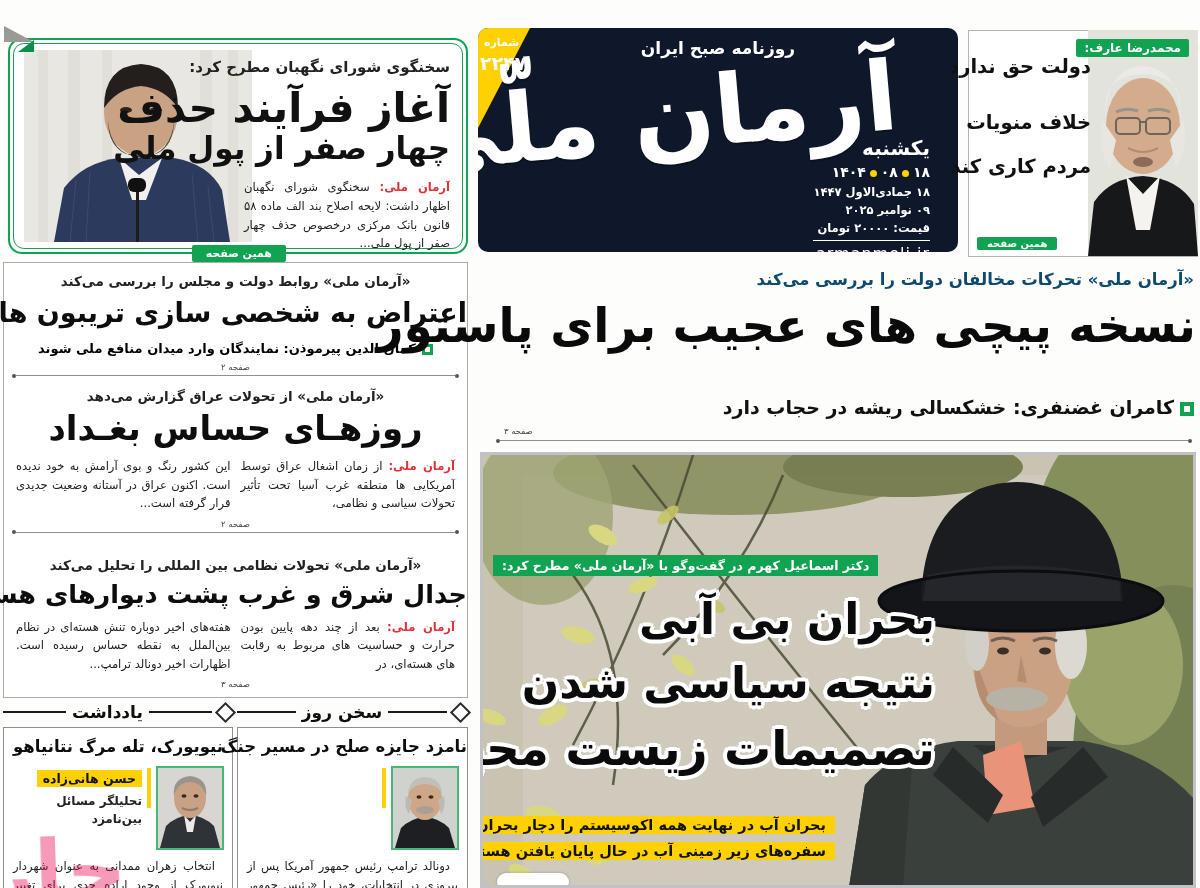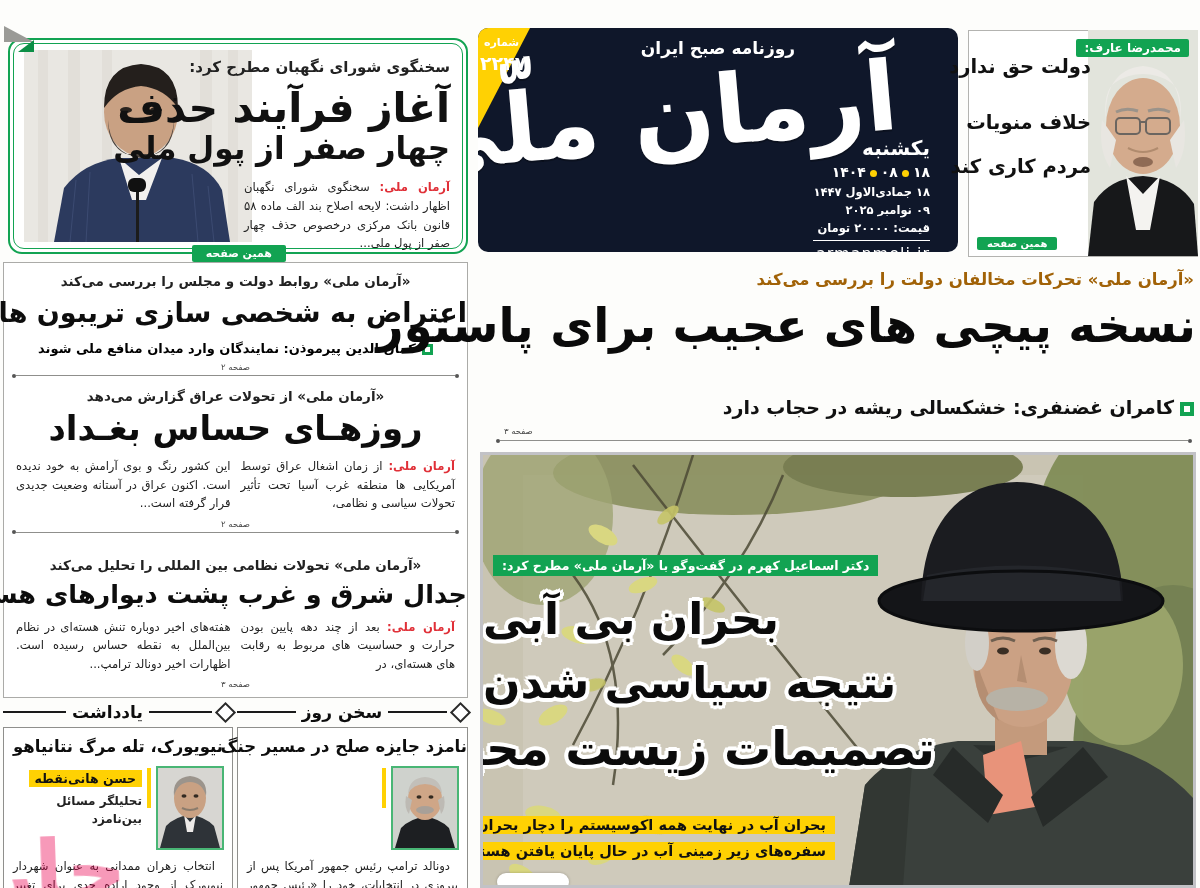--- a/index.html
+++ b/index.html
@@ -54,32 +54,32 @@
   #a1-h{font-size:27px;font-weight:bold;color:#0d0d0d;margin-top:8px;white-space:nowrap;}
   #a1-s{font-size:13px;font-weight:bold;margin-top:13px;}
   #a2-k{margin-top:12px;}
   #a2-h{font-size:34px;font-weight:bold;color:#0d0d0d;margin-top:4px;white-space:nowrap;}
   .cols{display:flex;gap:10px;padding:0 12px;margin-top:9px;text-align:justify;font-size:11.6px;line-height:1.6;color:#222;}
   .cols div{flex:1;}
   #a3-k{margin-top:24px;}
   #a3-h{font-size:25.5px;font-weight:bold;color:#0d0d0d;margin-top:6px;white-space:nowrap;}
   
   #main-head{left:480px;top:262px;width:716px;height:186px;}
-  #mn-kicker{right:2px;top:8px;font-size:16.5px;font-weight:bold;color:#a16207;}
+  #mn-kicker{right:2px;top:8px;font-size:16.5px;font-weight:bold;color:#0c4a6e;}
   #mn-headline{right:0;top:36px;width:716px;text-align:right;font-size:47px;font-weight:bold;color:#0a0a0a;white-space:nowrap;}
   #mn-subhead{right:2px;top:134px;font-size:19px;font-weight:bold;color:#111;}
   #mn-subhead .bullet{width:6px;height:6px;border-width:4px;}
   #mn-rule{left:20px;right:8px;top:178px;border-top:1px solid #8f8f8c;position:absolute;}
   #mn-rule::before,#mn-rule::after{content:"";position:absolute;top:-2.5px;width:4px;height:4px;border-radius:50%;background:#555;}
   #mn-rule::before{right:-4px;}#mn-rule::after{left:-4px;}
   #mn-page{position:absolute;left:24px;top:164px;font-size:8.5px;color:#444;}
   
   #photo{left:480px;top:452px;width:716px;height:436px;border:3px solid #c2c2c6;box-sizing:border-box;overflow:hidden;background:#c9c4b4;}
   #ph-chip{left:10px;top:100px;background:#12a352;color:#fff;font-size:12.5px;font-weight:bold;padding:3px 9px;}
-  #ph-lines{left:0;top:138px;width:452px;text-align:left;color:#0b0b0b;font-weight:bold;}
+  #ph-lines{left:0;top:138px;width:452px;text-align:right;color:#0b0b0b;font-weight:bold;}
   .ph-line{white-space:nowrap;
     text-shadow:-3px -3px 0 #fff,3px -3px 0 #fff,-3px 3px 0 #fff,3px 3px 0 #fff,0 -4px 0 #fff,0 4px 0 #fff,-4px 0 0 #fff,4px 0 0 #fff;}
   #ph-l1{font-size:44px;margin-bottom:13px;}
   #ph-l2{font-size:44px;margin-bottom:13px;}
   #ph-l3{font-size:47px;}
   #ph-his{left:8px;top:360px;width:344px;text-align:right;}
   .hl{display:inline-block;background:#ffd103;color:#111;font-size:14.5px;font-weight:bold;padding:1px 9px;margin-bottom:7px;white-space:nowrap;}
   #ph-badge{left:14px;bottom:-6px;width:72px;height:18px;background:#fff;border-radius:9px;box-shadow:0 0 3px rgba(0,0,0,.25);}
   
   .bbox{top:700px;width:230px;height:190px;}
@@ -310,21 +310,21 @@
           <path d="M26,47 L32,54 L38,47 L35,64 L29,64 Z" fill="#eceae8"></path>
           <ellipse cx="32" cy="30" rx="16" ry="20" fill="#c9a183"></ellipse>
           <path d="M16,28 Q14,10 32,8 Q50,10 48,28 Q44,14 32,14 Q20,14 16,28 Z" fill="#9b948c"></path>
           <path d="M24,40 Q32,44 40,40" stroke="#8a7b6c" stroke-width="2" fill="none"></path>
           <ellipse cx="26" cy="28" rx="2.5" ry="1.8" fill="#332a22"></ellipse>
           <ellipse cx="38" cy="28" rx="2.5" ry="1.8" fill="#332a22"></ellipse>
         </svg>
       </div>
       <div class="abar"></div>
       <div class="acol">
-        <span class="aname">حسن هانی‌نقطه</span>
+        <span class="aname">حسن هانی‌زاده</span>
         <div class="arole">تحلیلگر مسائل بین‌نامزد</div>
       </div>
     </div>
     <div class="bbody">انتخاب زهران ممدانی به عنوان شهردار نیویورک از وجود اراده جدی برای تغییر رویکردهای حاکمیتی آمریکا از سنت‌گرایی توام با نژادپرستی به سمت حاکمیت مردمی در این کشور پر رازورمز حکایت ...</div>
   </div>
 </div>
 
 <div id="box-speech" class="abs bbox">
   <div class="bhead">
     <span class="diamond"></span>

